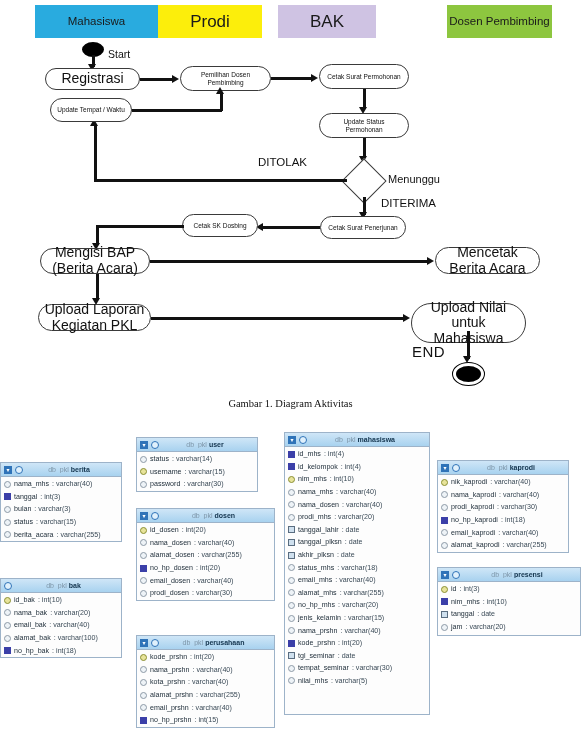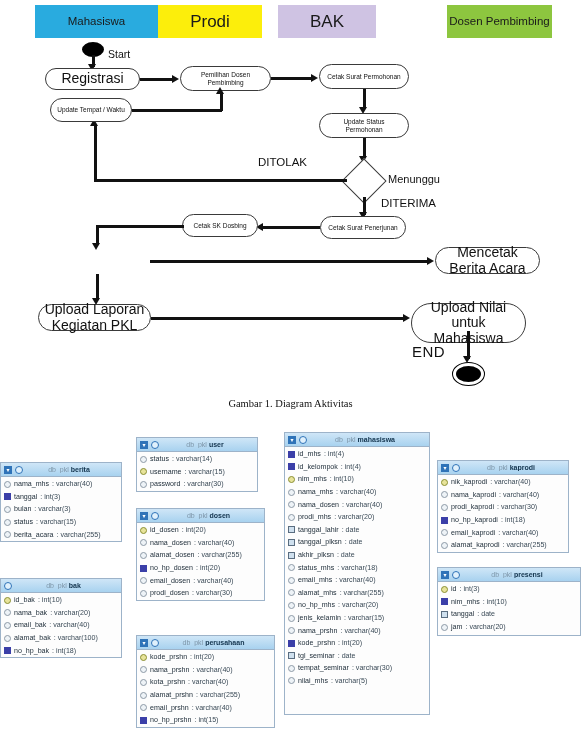--- a/index.html
+++ b/index.html
@@ -129,20 +129,21 @@
 
   <div class="ln" style="left:262px;top:226px;width:58px;height:2.5px;"></div>
   <div class="ah ah-l" style="left:256px;top:223px;"></div>
 
   <div class="node n-sm" style="left:182px;top:214px;width:76px;height:23px;padding:0 4px;">Cetak SK Dosbing</div>
 
   <div class="ln" style="left:96px;top:225px;width:88px;height:2.5px;"></div>
   <div class="ln" style="left:96px;top:225px;width:2.5px;height:20px;"></div>
   <div class="ah ah-d" style="left:92px;top:243px;"></div>
 
+  <div class="node n-md" style="left:40px;top:248px;width:110px;height:26px;padding:0 4px;">Mengisi BAP (Berita Acara)</div>
 
   <div class="ln" style="left:150px;top:260px;width:279px;height:2.5px;"></div>
   <div class="ah ah-r" style="left:427px;top:257px;"></div>
 
   <div class="node n-md" style="left:435px;top:247px;width:105px;height:27px;padding:0 4px;">Mencetak Berita Acara</div>
 
   <div class="ln" style="left:96px;top:274px;width:2.5px;height:26px;"></div>
   <div class="ah ah-d" style="left:92px;top:298px;"></div>
 
   <div class="node n-md" style="left:38px;top:304px;width:113px;height:27px;padding:0 4px;">Upload Laporan Kegiatan PKL</div>
@@ -258,21 +259,21 @@
         <span class="rtype">: <span>varchar(15)</span></span>
       </div>
     <div class="row">
         <span class="ic ic-txt"></span>
         <span class="rname">password</span>
         <span class="rtype">: <span>varchar(30)</span></span>
       </div>
   </div>
 </div>
 
-<div class="card" style="left:136px;top:508px;width:129px;height:93px;">
+<div class="card" style="left:136px;top:508px;width:139px;height:93px;">
   <div class="card-hd">
     <span class="hd-sq">▾</span>
     <span class="hd-gear"></span>
     <span class="hd-txt">
       <span class="db">db_pkl</span>
       <span class="tb">dosen</span>
     </span>
   </div>
   <div class="card-bd">
     <div class="row">

